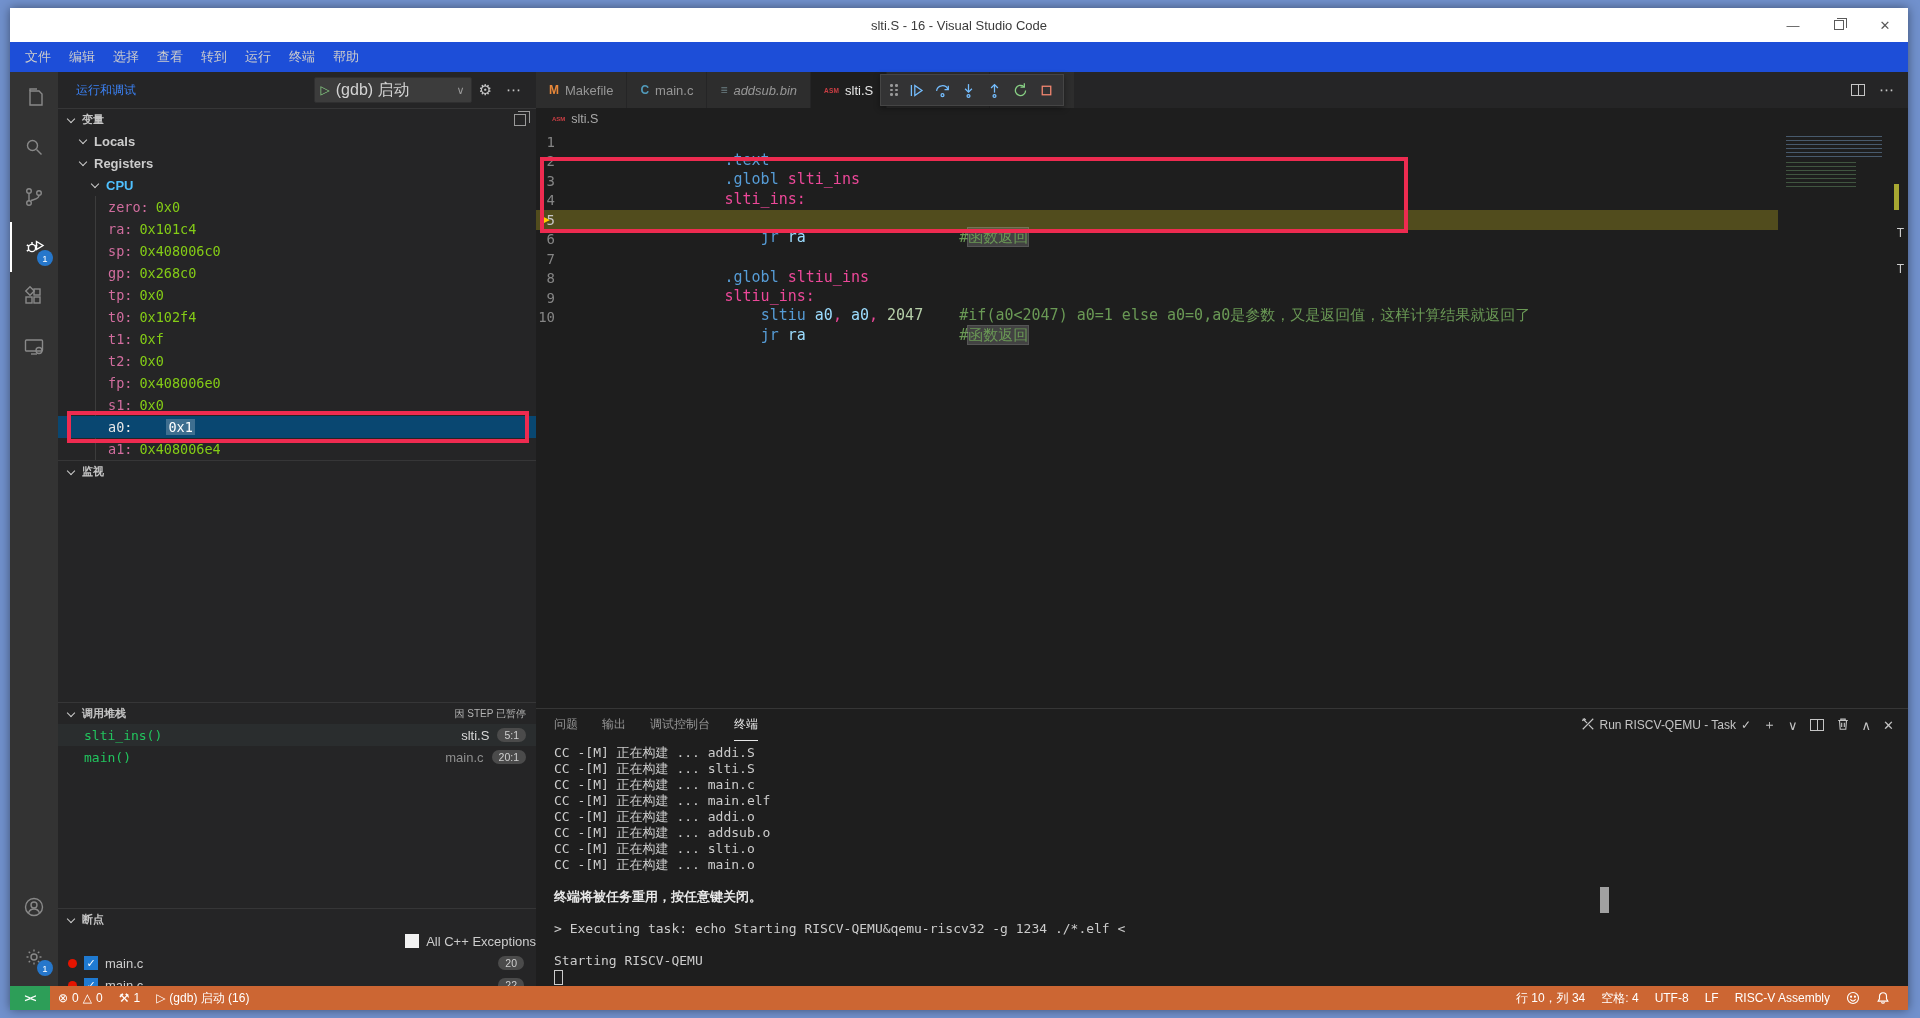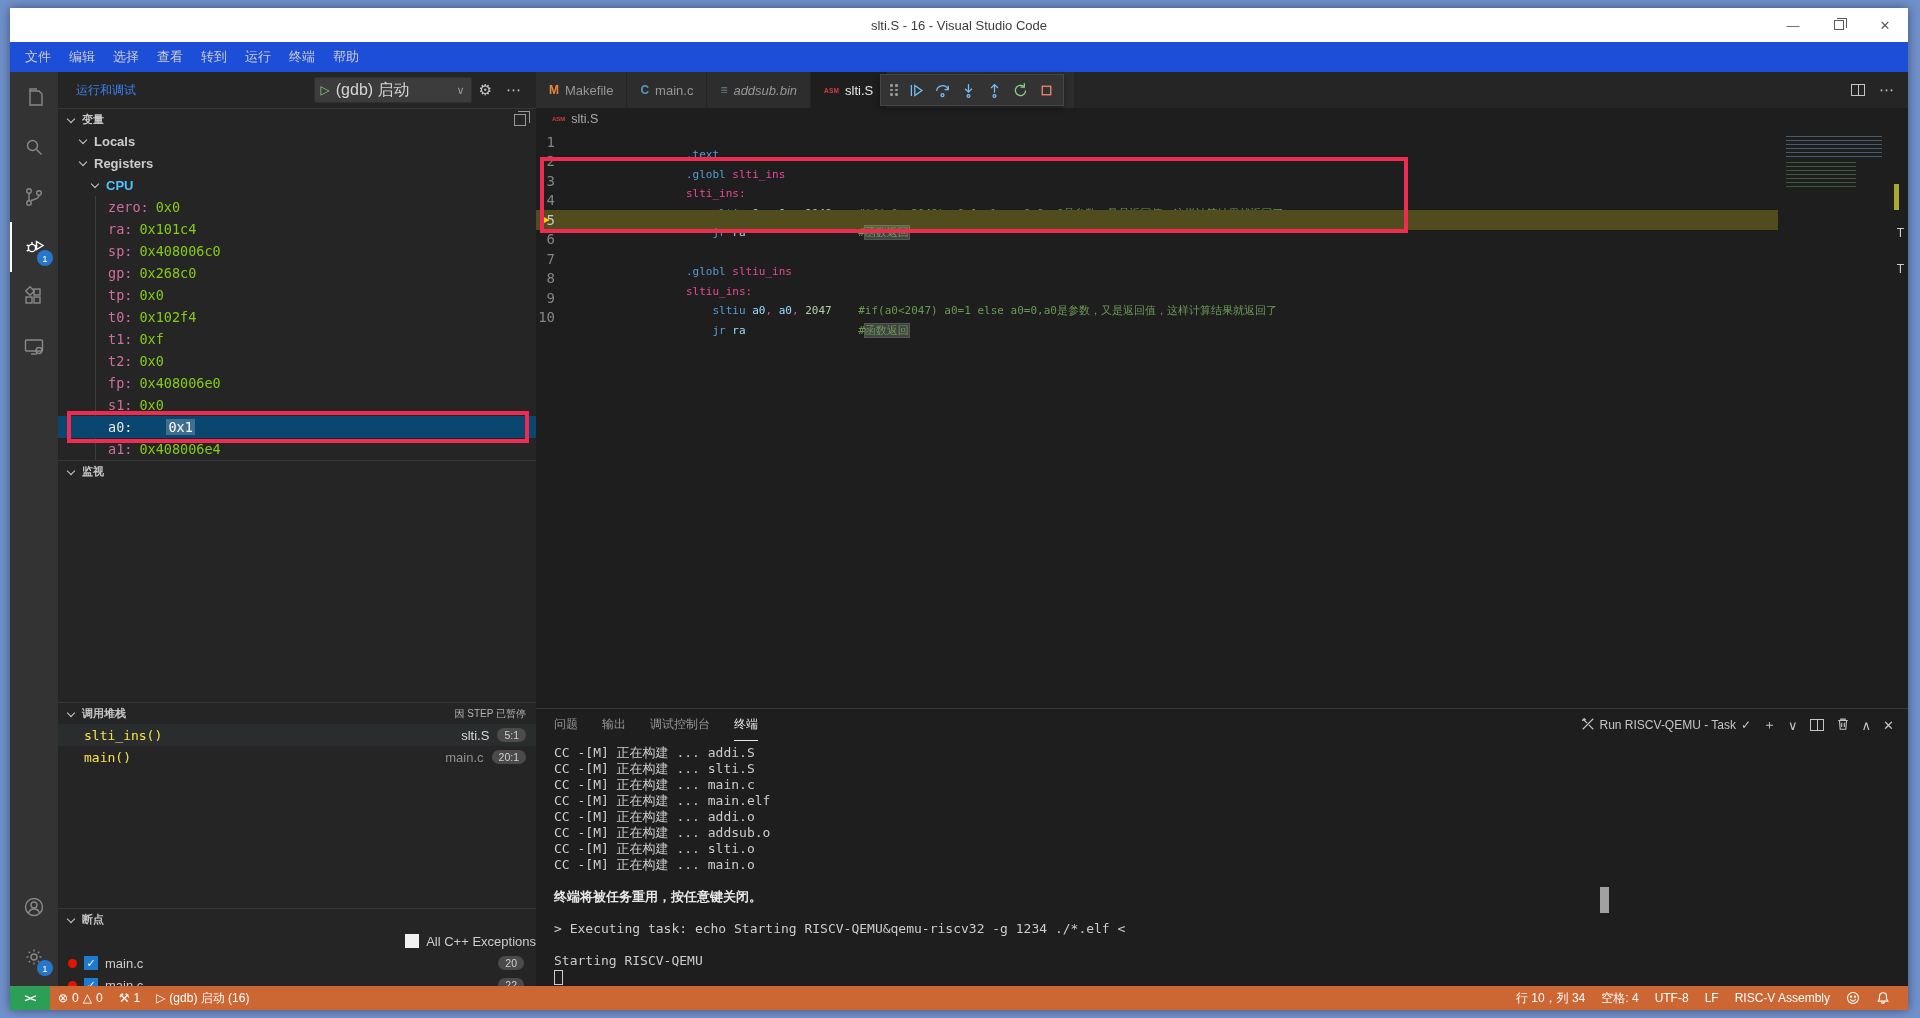--- a/index.html
+++ b/index.html
@@ -65,21 +65,21 @@
   .reg-row.selected .reg-name, .reg-row.selected .reg-sep { color:#e8e8e8; }
   .reg-row.selected .reg-val { color:#ffffff; background:rgba(255,255,255,.22); padding:0 2px;margin-left:34px; }
   .reg-row.selected::after { content:''; position:absolute; left:9px; right:7px; top:-5px; bottom:-5px;
                              border:4px solid #ee2b50; z-index:6; pointer-events:none; }
 
   .sec-watch { height:242px; flex:none; }
   .sec-callstack { height:206px; flex:none; }
   .badge-paused { margin-left:auto; margin-right:10px; font-size:10px; font-weight:400; color:#b3b3b3; }
   .cs-row { height:22px; display:flex; align-items:center; padding:0 10px 0 26px; font-size:13px; cursor:pointer; }
   .cs-row.focused { background:#2a2d2e; }
-  .cs-fn { font-family:"DejaVu Sans Mono", monospace; color:#fde047; }
+  .cs-fn { font-family:"DejaVu Sans Mono", monospace; color:#22c55e; }
   .cs-file { margin-left:auto; color:#8f8f8f; }
   .cs-row.focused .cs-file { color:#d8d8d8; }
   .cs-loc { margin-left:8px; background:#4b4b4b; border-radius:8px; padding:1px 7px; font-size:10.5px; color:#cfcfcf; }
 
   .sec-breakpoints { flex:1; }
   .bp-row { height:22px; display:flex; align-items:center; padding-left:10px; font-size:13px; cursor:pointer;justify-content:flex-end; }
   .bp-dot { width:9px; height:9px; border-radius:50%; background:#e51400; margin-right:7px; flex:none; visibility:hidden; }
   .bp-row.hasdot .bp-dot { visibility:visible; }
   .bp-check { width:14px; height:14px; margin-right:7px; flex:none; background:#f2f2f2; display:flex; align-items:center; justify-content:center;
               color:#ffffff; font-size:11px; }
@@ -118,21 +118,21 @@
   .bc-asm { font-size:6px; font-weight:700; color:#cc3e44; }
 
   
   .code-area { flex:1; position:relative; background:#1e1e1e; overflow:hidden; font-family:"DejaVu Sans Mono", monospace; }
   .code-lines { margin-right:130px; padding-top:2px; }
   .line { height:19.5px; display:flex; align-items:center; position:relative; }
   .exec-arrow { position:absolute; left:7px; color:#ffcc00; font-size:11px; }
   .lnum { width:44px; flex:none; text-align:right; padding-right:25px; color:#858585; font-size:14px; }
   .line.current { background:#514c1d; }
   .line.current .lnum { color:#c6c6c6; }
-  .ltext { white-space:pre; font-size:11px; }
+  .ltext { white-space:pre; font-size:15px; }
   .kw { color:#569cd6; } .reg { color:#9cdcfe; } .num { color:#b5cea8; }
   .cm { color:#6a9955; } .pl { color:#ec4899; }
   .hl { background:rgba(120,120,120,.40); box-shadow:0 0 0 1px rgba(190,190,190,.35); }
 
   .annotation-box { position:absolute; border:4px solid #ee2b50; pointer-events:none; z-index:5; }
   .anno-code { left:4px; top:27px; width:868px; height:76px; }
 
   .minimap { position:absolute; right:22px; top:6px; width:100px; height:54px; opacity:.85; }
   .mm-block1 { width:96px; height:22px; background:repeating-linear-gradient(180deg, rgba(120,160,200,.55) 0 1.5px, transparent 1.5px 4px); }
   .mm-block2 { width:70px; height:26px; margin-top:4px; background:repeating-linear-gradient(180deg, rgba(110,160,110,.5) 0 1.5px, transparent 1.5px 4px); }

